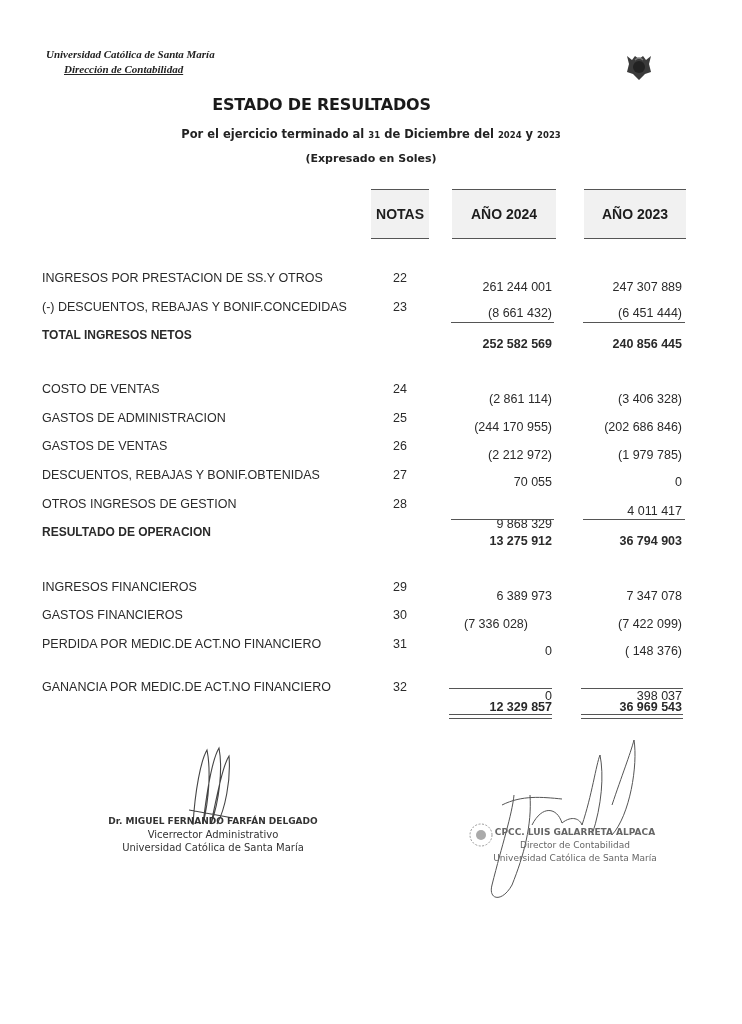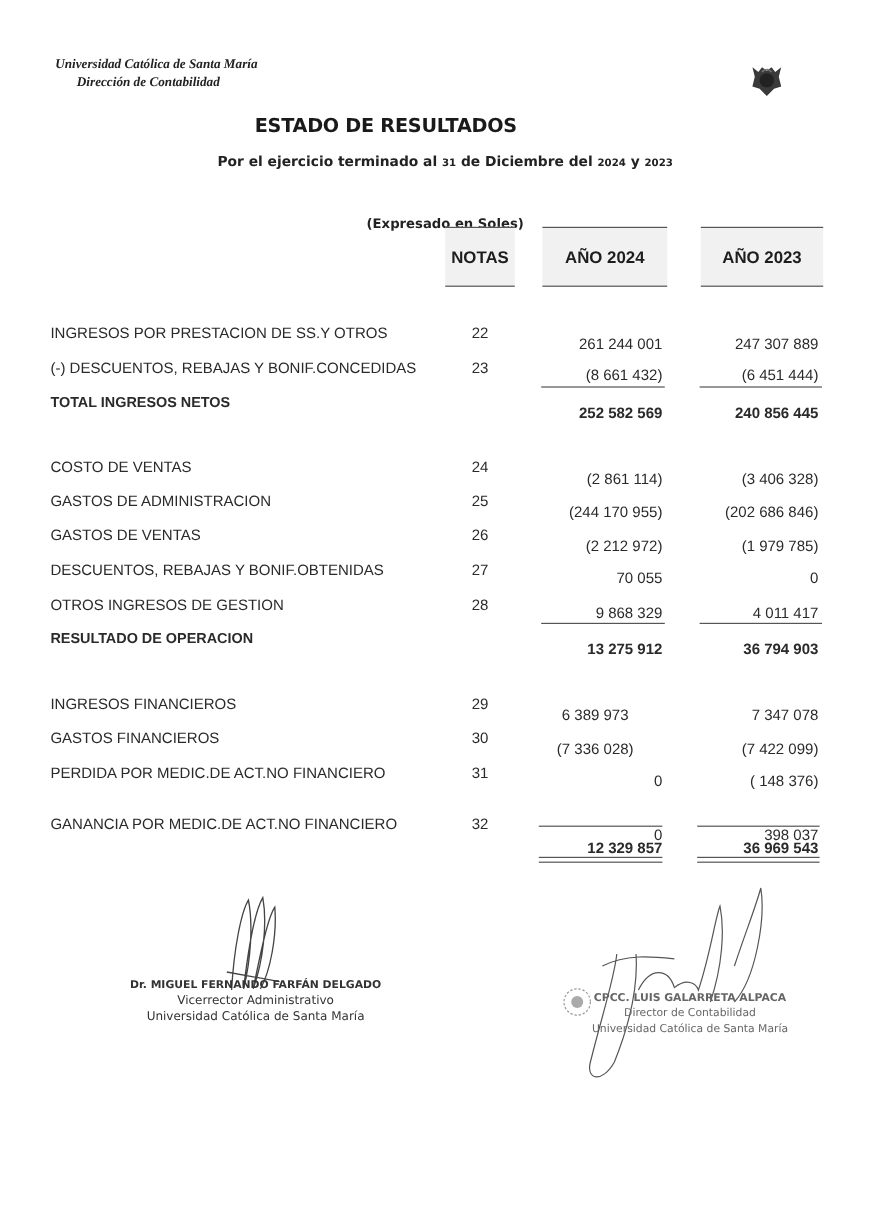--- a/index.html
+++ b/index.html
@@ -1,24 +1,24 @@
 <!DOCTYPE html>
 <html><head>
 <meta charset="utf-8">
 <style>
   html, body { margin: 0; padding: 0; background: #ffffff; }
   body { width: 742px; height: 1024px; position: relative; overflow: hidden; color: #222; }
   .abs { position: absolute; }
   .hdr-org { left: 46px; top: 47px; font-family: "Liberation Serif", serif; font-style: italic; font-weight: bold; font-size: 11px; color: #222; line-height: 15px; }
-  .hdr-org .l2 { padding-left: 18px; }
+  .hdr-org .l2 { padding-left: 18px; text-decoration: underline; }
   .crest { left: 623px; top: 50px; width: 32px; height: 32px; }
   .title { left: 0; width: 643px; top: 95px; text-align: center; font-family: "DejaVu Sans", sans-serif; font-weight: bold; font-size: 16px; letter-spacing: -0.2px; color: #1a1a1a; }
   .subtitle { left: 0; width: 742px; top: 127px; text-align: center; font-family: "DejaVu Sans", sans-serif; font-weight: bold; font-size: 11.5px; color: #222; }
   .subtitle .sm { font-size: 8.5px; }
-  .subtitle2 { left: 0; width: 742px; top: 152px; text-align: center; font-family: "DejaVu Sans", sans-serif; font-weight: bold; font-size: 11px; color: #222; margin-top: 28px; }
+  .subtitle2 { left: 0; width: 742px; top: 152px; text-align: center; font-family: "DejaVu Sans", sans-serif; font-weight: bold; font-size: 11px; color: #222; }
 
   .colhead { top: 189px; height: 48px; background: #f1f1f1; border-top: 1.5px solid #555; border-bottom: 1.5px solid #555; font-family: "Liberation Sans", sans-serif; font-weight: bold; font-size: 14px; color: #1d1d1d; display: flex; align-items: center; justify-content: center; }
   .ch-notas { left: 371px; width: 58px; }
   .ch-2024 { left: 452px; width: 104px; }
   .ch-2023 { left: 584px; width: 102px; }
 
   .row { position: absolute; left: 0; width: 654px; height: 20px; font-family: "Liberation Sans", sans-serif; font-size: 12.5px; color: #2a2a2a; }
   .row .lbl { position: absolute; left: 42px; top: 0; white-space: nowrap; }
   .row.total .lbl { font-weight: bold; font-size: 12px; }
   .row .nota { position: absolute; left: 385px; width: 30px; text-align: center; top: 0; }
@@ -103,36 +103,36 @@
   </div>
   <div class="row" style="top:468px;">
     <span class="lbl">DESCUENTOS, REBAJAS Y BONIF.OBTENIDAS</span>
     <span class="nota">27</span>
     <span class="v24" style="top:7px;">70 055</span>
     <span class="v23" style="top:7px;">0</span>
   </div>
   <div class="row" style="top:497px;">
     <span class="lbl">OTROS INGRESOS DE GESTION</span>
     <span class="nota">28</span>
-    <span class="v24" style="top:7px;">9 868 329</span>
+    <span class="v24" style="top:20px;">9 868 329</span>
     <span class="v23" style="top:7px;">4 011 417</span>
   </div>
   <div class="uline" style="left:451px;width:103px;top:519px;"></div>
   <div class="uline" style="left:583px;width:102px;top:519px;"></div>
   <div class="row total" style="top:525px;">
     <span class="lbl">RESULTADO DE OPERACION</span>
     <span class="nota"></span>
     <span class="v24" style="top:9px;">13 275 912</span>
     <span class="v23" style="top:9px;">36 794 903</span>
   </div>
 
   <div class="row" style="top:580px;">
     <span class="lbl">INGRESOS FINANCIEROS</span>
     <span class="nota">29</span>
-    <span class="v24" style="top:9px;text-align:center;">6 389 973</span>
+    <span class="v24" style="top:9px;">6 389 973</span>
     <span class="v23" style="top:9px;">7 347 078</span>
   </div>
   <div class="row" style="top:608px;">
     <span class="lbl">GASTOS FINANCIEROS</span>
     <span class="nota">30</span>
     <span class="v24" style="top:9px;text-align:center;">(7 336 028)</span>
     <span class="v23" style="top:9px;">(7 422 099)</span>
   </div>
   <div class="row" style="top:637px;">
     <span class="lbl">PERDIDA POR MEDIC.DE ACT.NO FINANCIERO</span>

